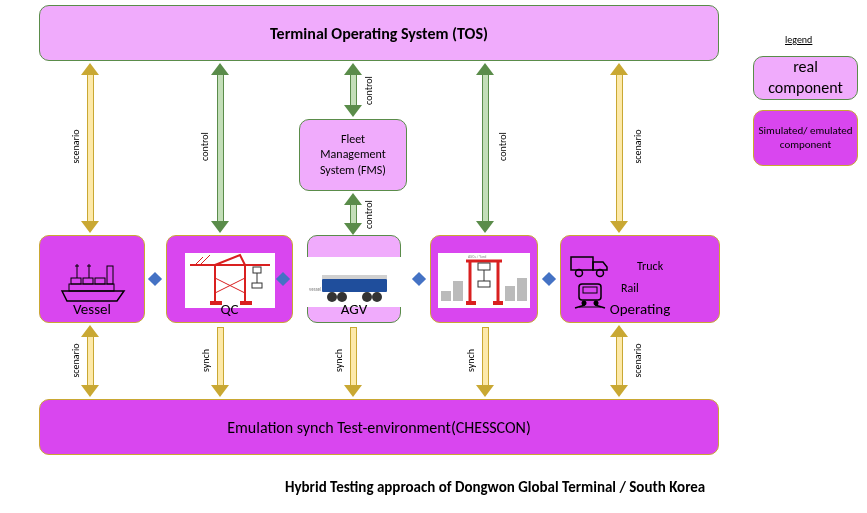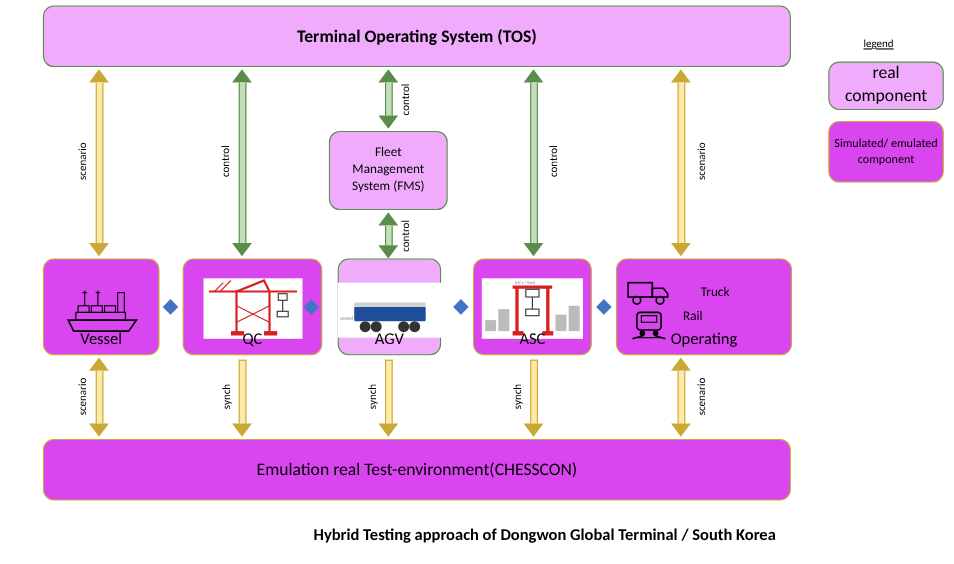--- a/index.html
+++ b/index.html
@@ -192,21 +192,20 @@
     <line x1="32" y1="50" x2="32" y2="8" stroke="#d92020" stroke-width="3"></line>
     <line x1="60" y1="50" x2="60" y2="8" stroke="#d92020" stroke-width="3"></line>
     <line x1="28" y1="8" x2="64" y2="8" stroke="#d92020" stroke-width="3"></line>
     <rect x="40" y="10" width="12" height="7" fill="none" stroke="#333" stroke-width="1"></rect>
     <line x1="46" y1="17" x2="46" y2="28" stroke="#333" stroke-width="1"></line>
     <rect x="40" y="28" width="12" height="6" fill="none" stroke="#333" stroke-width="1"></rect>
     <rect x="28" y="48" width="10" height="4" fill="#d92020"></rect>
     <rect x="55" y="48" width="10" height="4" fill="#d92020"></rect>
     <text x="30" y="5" font-size="4" fill="#888">ASCs / Yard</text>
   </svg>
-  <div class="comp-label">ASC</div>
 </div>
 
 <div class="box yellow-box comp-box" style="left:560px; top:235px; width:160px; height:88px; align-items:flex-start;">
   <div style="display:flex; align-items:center; margin-top:6px; margin-left:8px;gap:16px;">
     <svg width="42" height="26" viewBox="0 0 42 26">
       <rect x="2" y="4" width="22" height="13" fill="none" stroke="#000" stroke-width="1.5"></rect>
       <path d="M24 9 L34 9 L38 14 L38 17 L24 17 Z" fill="none" stroke="#000" stroke-width="1.5"></path>
       <circle cx="10" cy="20" r="3.5" fill="none" stroke="#000" stroke-width="1.5"></circle>
       <circle cx="31" cy="20" r="3.5" fill="none" stroke="#000" stroke-width="1.5"></circle>
     </svg>
@@ -261,21 +260,21 @@
 <span class="arrow-label" style="left:459px; top:354px;">synch</span>
 
 <div class="arrow-vert yellow-arrow" style="left:612px; top:325px; height:72px;">
   <div class="head-up"></div>
     <div class="shaft"></div>
     <div class="head-down"></div>
 </div>
 <span class="arrow-label" style="left:620px; top:354px;">scenario</span>
 
 <div class="box yellow-box" style="left:39px; top:399px; width:680px; height:56px; font-size:16px;">
-  <span>Emulation real Test-environment(CHESSCON)</span>
+  <span>Emulation synch Test-environment(CHESSCON)</span>
 </div>
 
 <div style="position:absolute; left:285px; top:478px; font-size:15px; font-weight:bold;">
   <span>Hybrid Testing approach of Dongwon Global Terminal / South Korea</span>
 </div>
 
 <div style="position:absolute; left:785px; top:33px; font-size:10px; font-weight:normal; text-decoration:underline;">
   <span>legend</span>
 </div>
 <div class="box green-box" style="left:753px; top:56px; width:105px; height:44px; font-size:16px; white-space:pre-line; line-height:1.3;">

